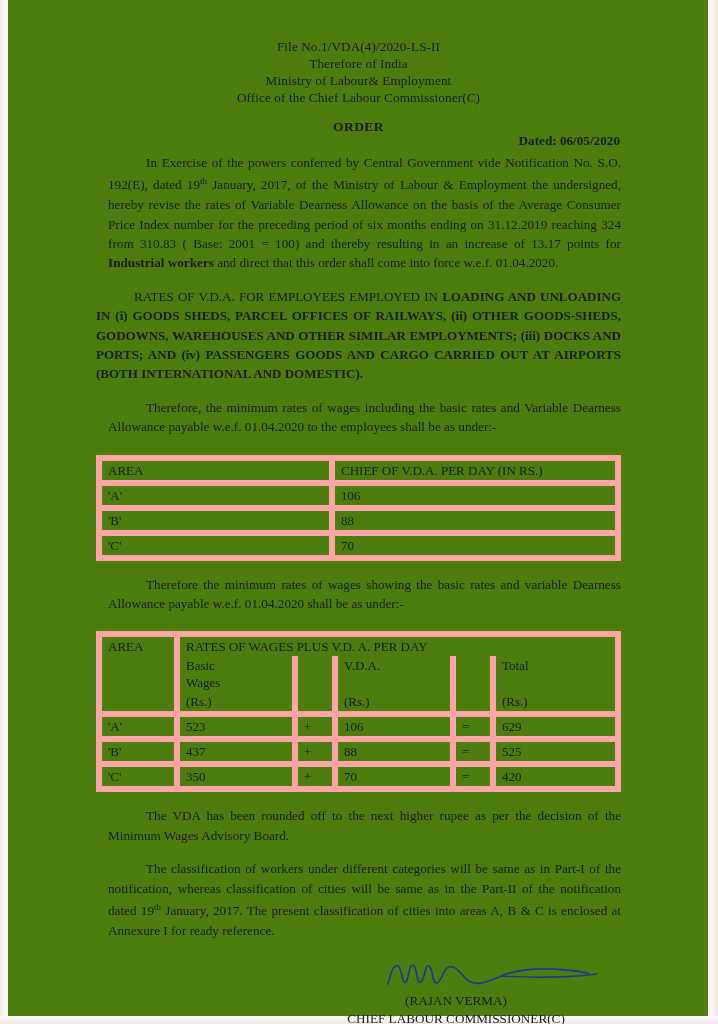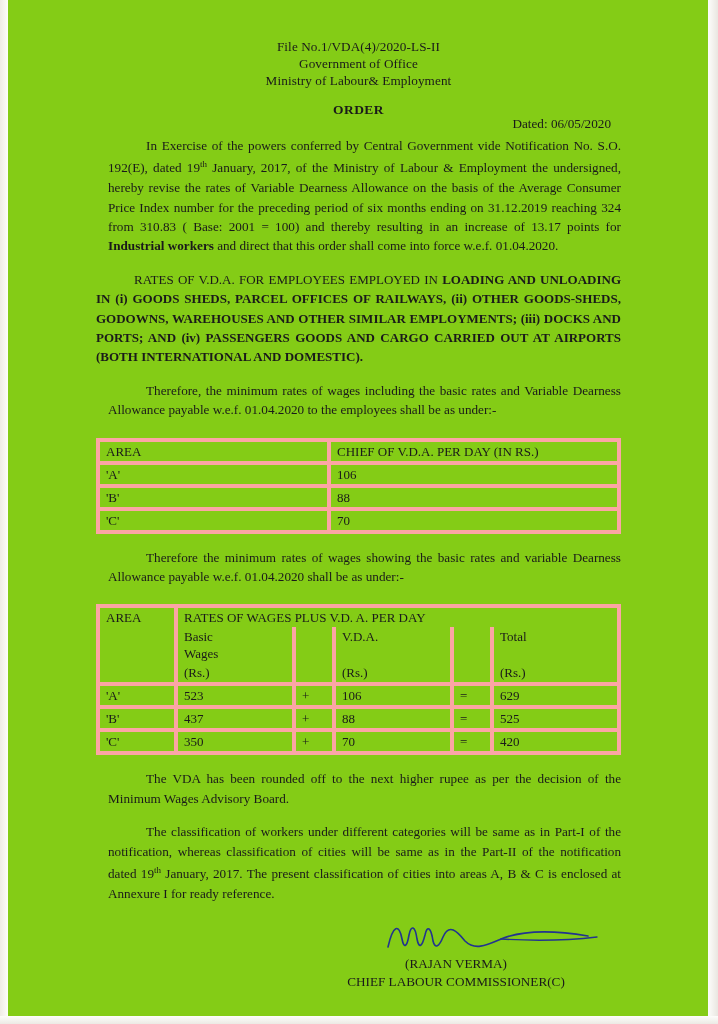--- a/index.html
+++ b/index.html
@@ -12,21 +12,21 @@
     height: 1024px;
     font-family: "Liberation Serif", serif;
     color: #1a1a1a;
     position: relative;
     overflow: hidden;
   }
   .page {
     position: relative;
     width: 718px;
     height: 1024px;
-    background: #84cc16;
+    background: #4d7c0f;
     padding: 0;
     box-sizing: border-box;
   }
   .edge-left {
     position: absolute;
     left: 0; top: 0; bottom: 0;
     width: 8px;
     background: linear-gradient(to right, #efece6, #fdfdfb);
   }
   .edge-right {
@@ -60,24 +60,25 @@
     height: 20px;
   }
   .order-title {
     text-align: center;
     font-weight: bold;
     font-size: 13.5px;
     letter-spacing: 0.4px;
   }
   .dated {
     position: absolute;
-    right: 10px;
+    right: 1px;
     top: 14px;
     font-size: 13.2px;
     white-space: nowrap;
+    font-weight: bold;
   }
   p.body-par {
     text-align: justify;
     font-size: 13.2px;
     line-height: 19.4px;
     margin: 0 0 0 12px;
     text-indent: 38px;
   }
   .gap { height: 14px; }
   .b { font-weight: bold; }
@@ -91,21 +92,21 @@
     font-weight: bold;
   }
   p.rates-par .reg { font-weight: normal; }
   table.tbl {
     border-collapse: collapse;
     width: 100%;
     font-size: 13px;
     margin-top: 4px;
   }
   table.tbl td, table.tbl th {
-    border: 4px solid #fca5a5;
+    border: 6px solid #fca5a5;
     padding: 1px 6px;
     text-align: left;
     font-weight: normal;
     vertical-align: top;
     line-height: 17px;
     height: 17px;
   }
   .t1 td.c1 { width: 215px; }
   .t2 td { border: 1px solid #3a3a3a; }
   .t2 .noline-b { border-bottom: none; }
@@ -140,22 +141,23 @@
 
 <div class="page">
   <div class="edge-left"></div>
   <div class="edge-right"></div>
   <div class="edge-bottom"></div>
 
   <div class="content">
 
     <div class="hdr">
       <div>File No.1/VDA(4)/2020-LS-II</div>
-      <div>Government of Office</div>
+      <div>Therefore of India</div>
       <div>Ministry of Labour&amp; Employment</div>
+      <div>Office of the Chief Labour Commissioner(C)</div>
     </div>
 
     <div class="order-row">
       <div class="order-title">ORDER</div>
       <div class="dated">
         <span>Dated:</span>
         <span>06/05/2020</span>
       </div>
     </div>
 

